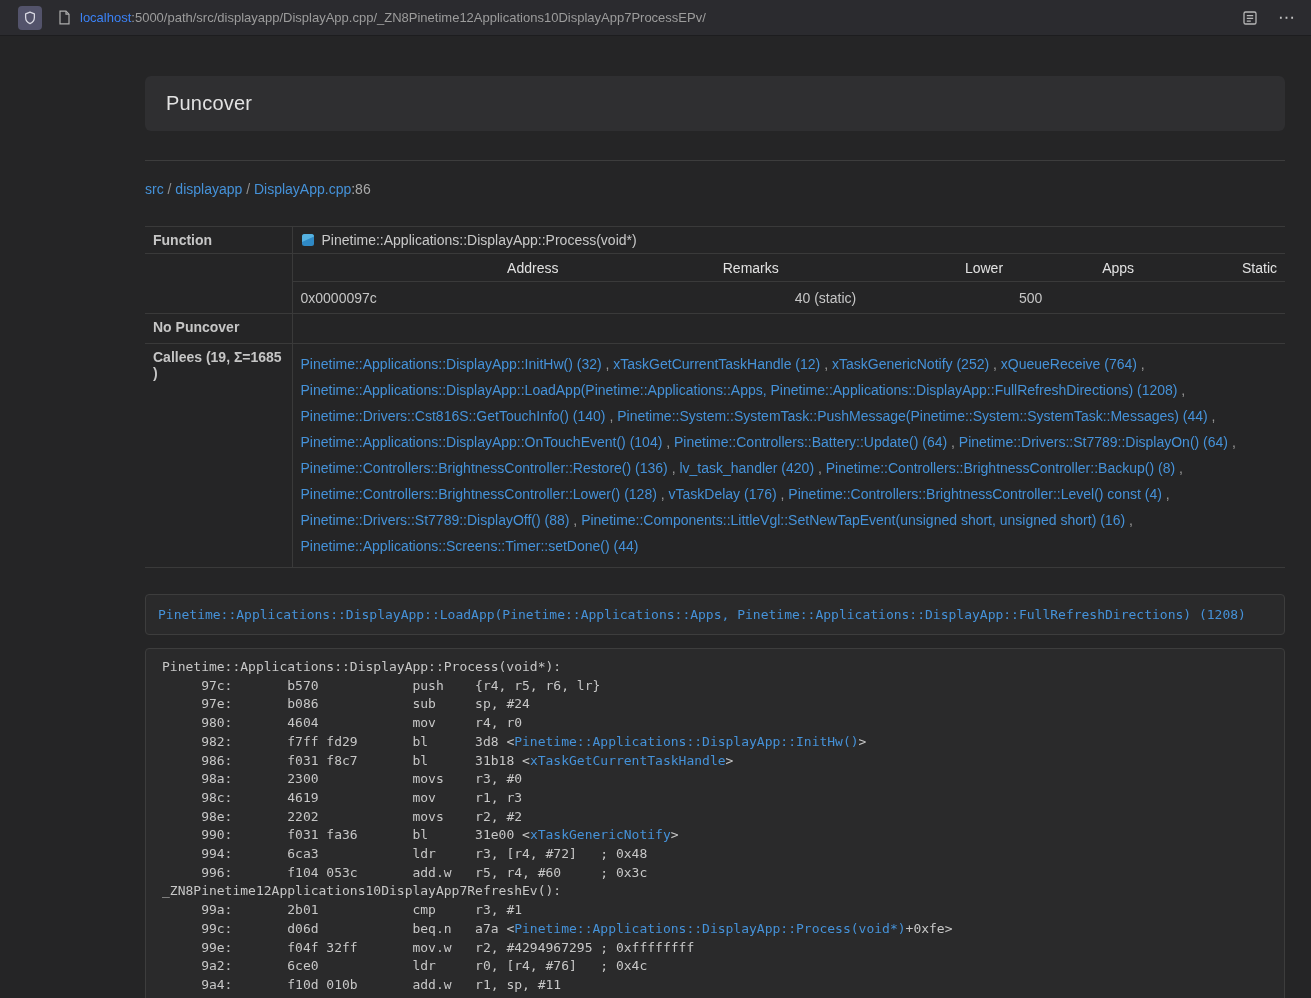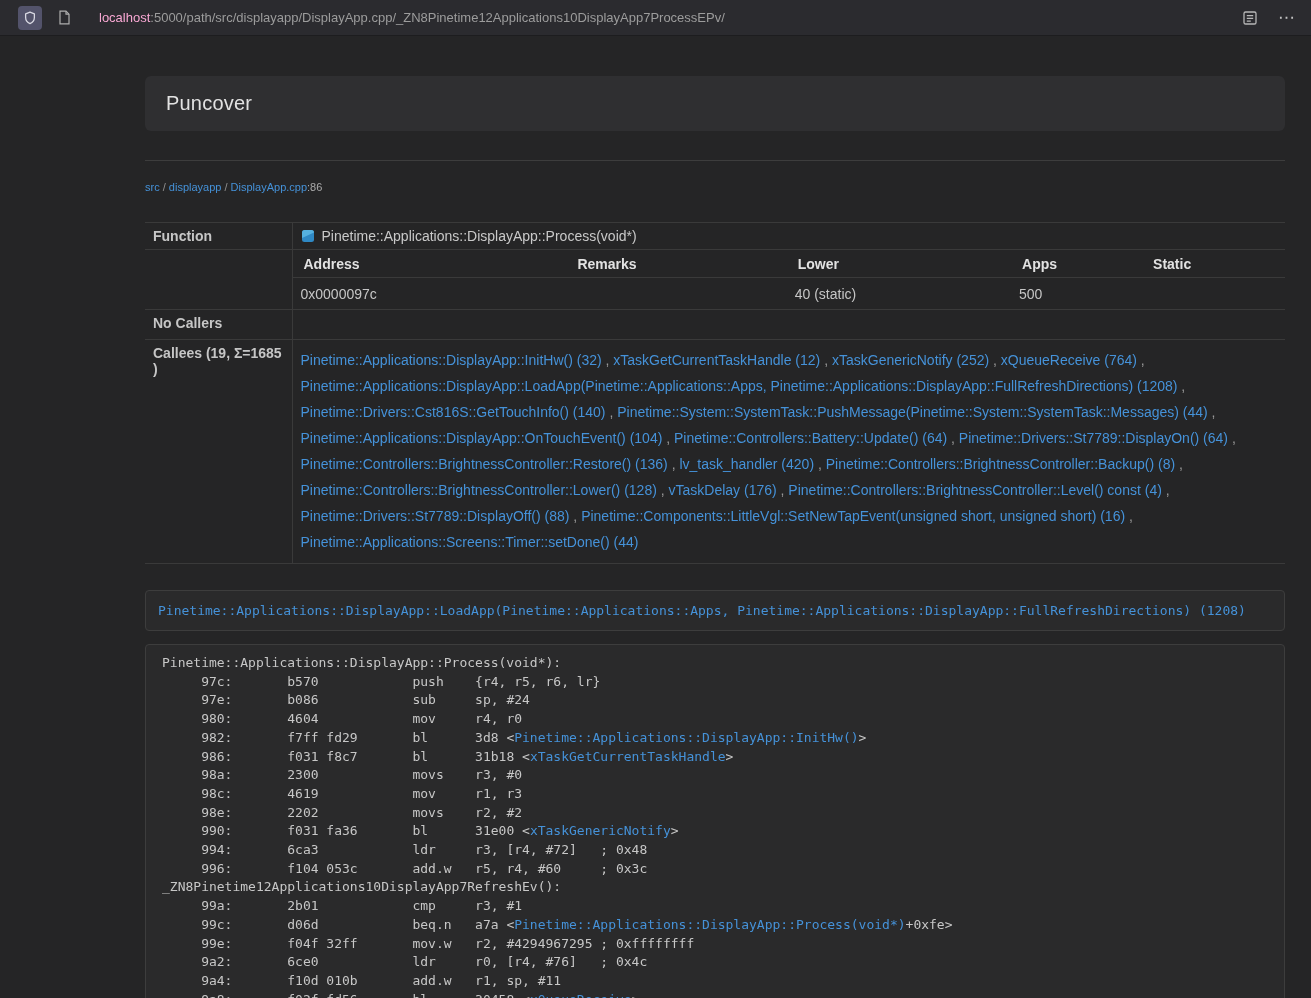--- a/index.html
+++ b/index.html
@@ -28,21 +28,21 @@
     flex: 0 0 auto;
   }
   .doc-btn { margin-left: 16px; display: flex; align-items: center; flex: 0 0 auto; }
   .url-text {
     margin-left: 9px;
     font-size: 13px;
     color: #9c9c9c;
     white-space: nowrap;
     overflow: hidden;
   }
-  .url-host { color: #f9a8d4; margin-left: 19px; }
+  .url-host { color: #3b82f6; }
   .topbar-right {
     margin-left: auto;
     display: flex; align-items: center;
     gap: 20px;
     margin-right: 16px;
   }
   .menu-dots {
     color: #c2c2c2;
     font-size: 17px;
     line-height: 1;
@@ -69,21 +69,21 @@
   }
   hr.rule {
     border: none;
     border-top: 1px solid #3d3d3d;
     margin: 29px 0 0 0;
   }
 
   
   .breadcrumb {
     margin-top: 20px;
-    font-size: 11px;
+    font-size: 14px;
     color: #a9a9a9;
   }
   .bc-sep { color: #8f8f8f; }
   .bc-suffix { color: #a9a9a9; }
 
   a.lnk { color: #4592d9; text-decoration: none; cursor: pointer; }
   .sep { color: #9a9a9a; }
 
   
   table.fn-table {
@@ -107,24 +107,24 @@
   td.content-cell { border-left: 1px solid #3a3a3a; }
   td.nested-cell { padding: 0 !important; }
 
   .fn-line { display: flex; align-items: center; gap: 7px; color: #c9c9c9; }
 
   table.inner {
     width: 100%;
     border-collapse: collapse;
   }
   table.inner th {
-    text-align: left;
+    text-align: right;
     font-size: 14px;
     color: #e2e2e2;
-    font-weight: bold;
+    font-weight: normal;
     padding: 6px 8px 5px 11px;
     border-bottom: 1px solid #3a3a3a;
   }
   table.inner td {
     font-size: 14px;
     color: #c6c6c6;
     padding: 8px 8px 7px 8px;
   }
 
   .callees-cell {
@@ -248,21 +248,21 @@
               <td>40 (static)</td>
               <td>500</td>
               <td></td>
             </tr>
           </tbody>
             </table>
         </td>
       </tr>
 
       <tr>
-        <td class="label-cell">No Callers</td>
+        <td class="label-cell">No Puncover</td>
         <td class="content-cell">
             <div class="no-callers-spacer"></div>
           </td>
       </tr>
 
       <tr>
         <td class="label-cell">Callees (19, Σ=1685 )</td>
         <td class="content-cell callees-cell"><a class="lnk" href="#">Pinetime::Applications::DisplayApp::InitHw() (32)</a><span class="sep"> , </span><a class="lnk" href="#">xTaskGetCurrentTaskHandle (12)</a><span class="sep"> , </span><a class="lnk" href="#">xTaskGenericNotify (252)</a><span class="sep"> , </span><a class="lnk" href="#">xQueueReceive (764)</a><span class="sep"> , </span><a class="lnk" href="#">Pinetime::Applications::DisplayApp::LoadApp(Pinetime::Applications::Apps, Pinetime::Applications::DisplayApp::FullRefreshDirections) (1208)</a><span class="sep"> , </span><a class="lnk" href="#">Pinetime::Drivers::Cst816S::GetTouchInfo() (140)</a><span class="sep"> , </span><a class="lnk" href="#">Pinetime::System::SystemTask::PushMessage(Pinetime::System::SystemTask::Messages) (44)</a><span class="sep"> , </span><a class="lnk" href="#">Pinetime::Applications::DisplayApp::OnTouchEvent() (104)</a><span class="sep"> , </span><a class="lnk" href="#">Pinetime::Controllers::Battery::Update() (64)</a><span class="sep"> , </span><a class="lnk" href="#">Pinetime::Drivers::St7789::DisplayOn() (64)</a><span class="sep"> , </span><a class="lnk" href="#">Pinetime::Controllers::BrightnessController::Restore() (136)</a><span class="sep"> , </span><a class="lnk" href="#">lv_task_handler (420)</a><span class="sep"> , </span><a class="lnk" href="#">Pinetime::Controllers::BrightnessController::Backup() (8)</a><span class="sep"> , </span><a class="lnk" href="#">Pinetime::Controllers::BrightnessController::Lower() (128)</a><span class="sep"> , </span><a class="lnk" href="#">vTaskDelay (176)</a><span class="sep"> , </span><a class="lnk" href="#">Pinetime::Controllers::BrightnessController::Level() const (4)</a><span class="sep"> , </span><a class="lnk" href="#">Pinetime::Drivers::St7789::DisplayOff() (88)</a><span class="sep"> , </span><a class="lnk" href="#">Pinetime::Components::LittleVgl::SetNewTapEvent(unsigned short, unsigned short) (16)</a><span class="sep"> , </span><a class="lnk" href="#">Pinetime::Applications::Screens::Timer::setDone() (44)</a></td>
       </tr>
     </tbody>

